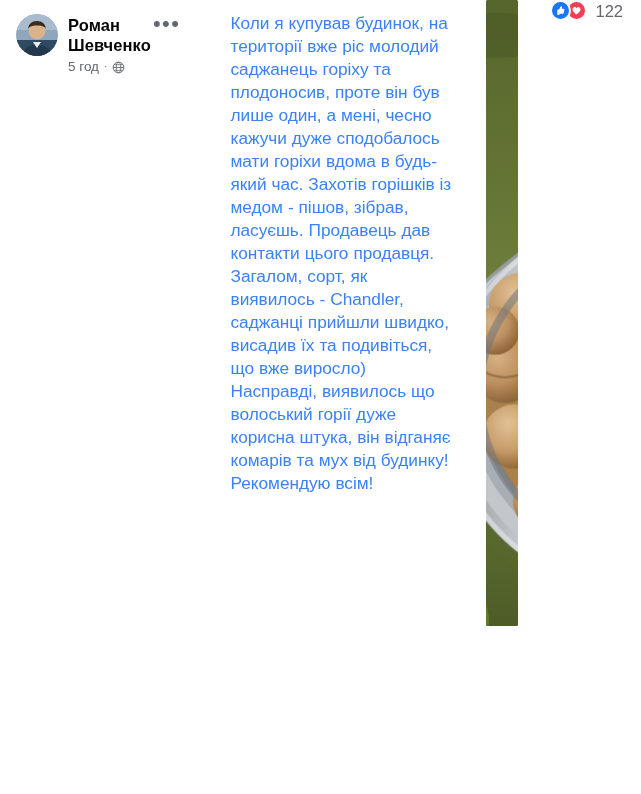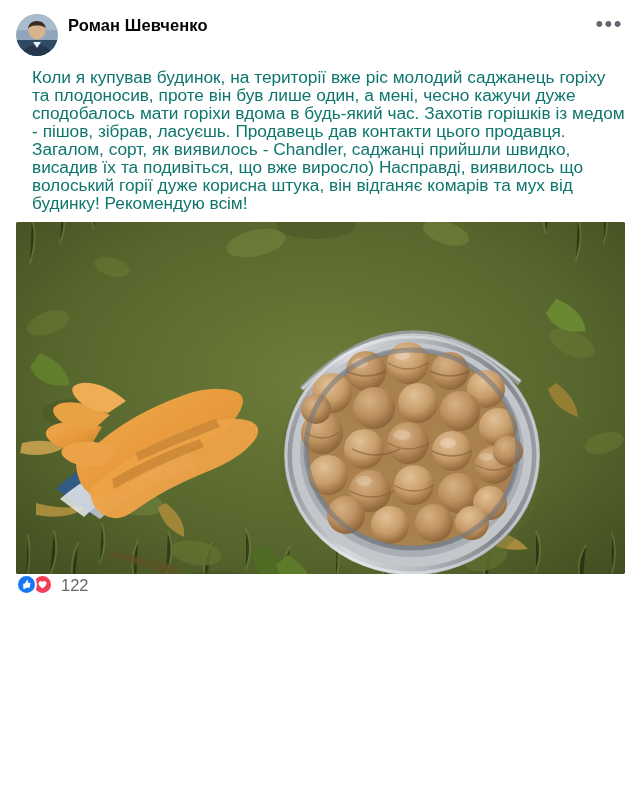--- a/index.html
+++ b/index.html
@@ -14,21 +14,21 @@
     color: #050505;
     overflow: hidden;
   }
   .post-card {
     position: relative;
     width: 641px;
     height: 626px;
     background: #ffffff;
     box-sizing: border-box;
     display: flex;
-    flex-direction: column;
+    flex-direction: row;
   }
 
   
   .post-header {
     display: flex;
     align-items: flex-start;
     padding: 14px 16px 0 16px;
   }
   .avatar {
     width: 42px;
@@ -76,22 +76,22 @@
     letter-spacing: 1.5px;
     padding: 0 2px;
     cursor: pointer;
     user-select: none;
   }
 
   
   .post-text {
     padding: 12px 16px 10px 32px;
     font-size: 17.3px;
-    line-height: 18px;
-    color: #0f766e;
+    line-height: 23px;
+    color: #3b82f6;
     letter-spacing: -0.05px;
     word-spacing: 0.2px;
   }
 
   
   .post-image-wrap {
     width: 100%;
     flex: 1 1 auto;
     min-height: 0;
     padding: 0 16px;
@@ -165,20 +165,33 @@
           <rect x="0" y="26" width="42" height="16" fill="#2f4a63"></rect>
           <circle cx="21" cy="17" r="8.5" fill="#d9b38c"></circle>
           <path d="M12 16c0-6 4-9 9-9s9 3 9 9c0-3-3-4.5-9-4.5S12 13 12 16z" fill="#3b2a20"></path>
           <path d="M6 42c1.5-8 7-11 15-11s13.5 3 15 11z" fill="#24384d"></path>
           <path d="M17 28h8l-4 6z" fill="#e8eef3"></path>
         </g>
       </svg>
     </div>
     <div class="header-text">
       <div class="author-name">Роман Шевченко</div>
+      <div class="meta-row">
+        <span>5 год</span>
+        <span class="meta-dot">·</span>
+        <span class="globe-icon">
+          <svg width="13" height="13" viewBox="0 0 16 16" xmlns="http://www.w3.org/2000/svg" aria-hidden="true">
+            <circle cx="8" cy="8" r="6.6" fill="none" stroke="#65676b" stroke-width="1.2"></circle>
+            <ellipse cx="8" cy="8" rx="2.9" ry="6.6" fill="none" stroke="#65676b" stroke-width="1.1"></ellipse>
+            <line x1="1.6" y1="8" x2="14.4" y2="8" stroke="#65676b" stroke-width="1.1"></line>
+            <line x1="2.6" y1="4.6" x2="13.4" y2="4.6" stroke="#65676b" stroke-width="1"></line>
+            <line x1="2.6" y1="11.4" x2="13.4" y2="11.4" stroke="#65676b" stroke-width="1"></line>
+          </svg>
+        </span>
+      </div>
     </div>
     <div class="menu-dots">•••</div>
   </div>
 
   <div class="post-text">Коли я купував будинок, на території вже ріс молодий саджанець горіху та плодоносив, проте він був лише один, а мені, чесно кажучи дуже сподобалось мати горіхи вдома в будь-який час. Захотів горішків із медом - пішов, зібрав, ласуєшь. Продавець дав контакти цього продавця. Загалом, сорт, як виявилось - Chandler, саджанці прийшли швидко, висадив їх та подивіться, що вже виросло) Насправді, виявилось що волоський горії дуже корисна штука, він відганяє комарів та мух від будинку! Рекомендую всім!</div>
 
   <div class="post-image-wrap">
     <div class="post-image">
       <svg viewBox="0 0 609 390" preserveAspectRatio="xMidYMid slice" xmlns="http://www.w3.org/2000/svg" role="img">
         <title>Відро з волоськими горіхами на траві поруч з помаранчевими гумовими рукавичками</title>

